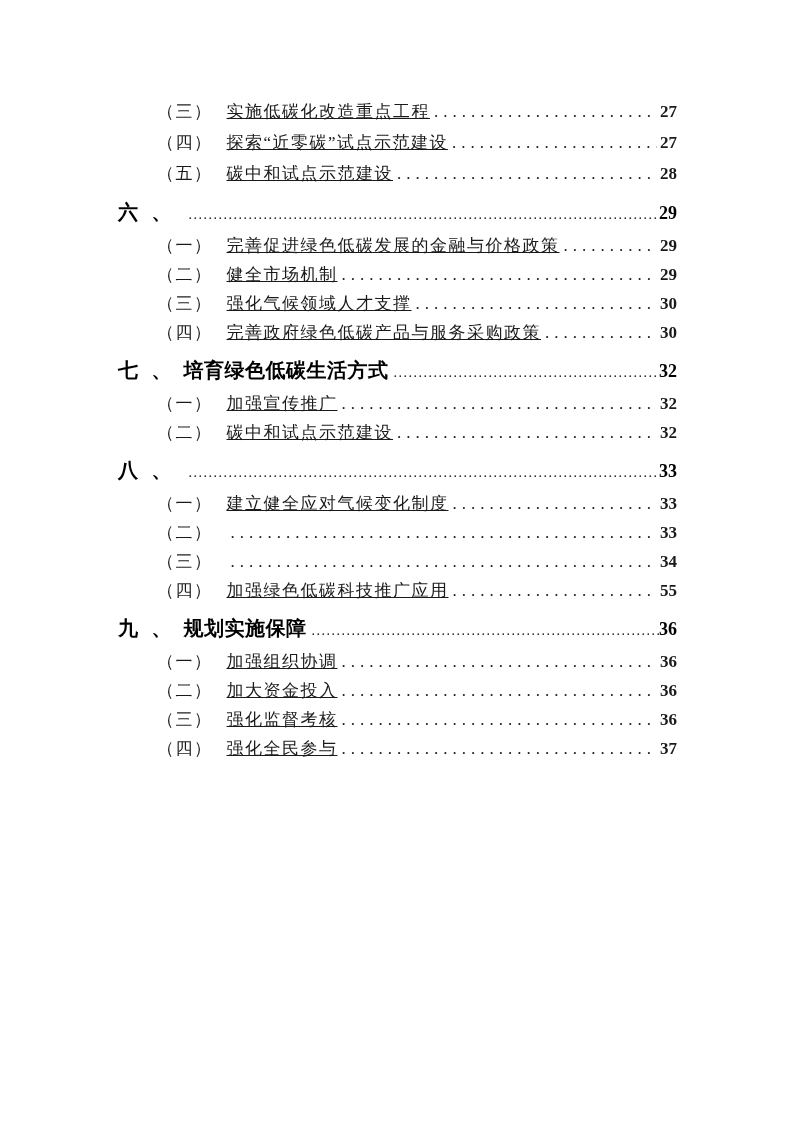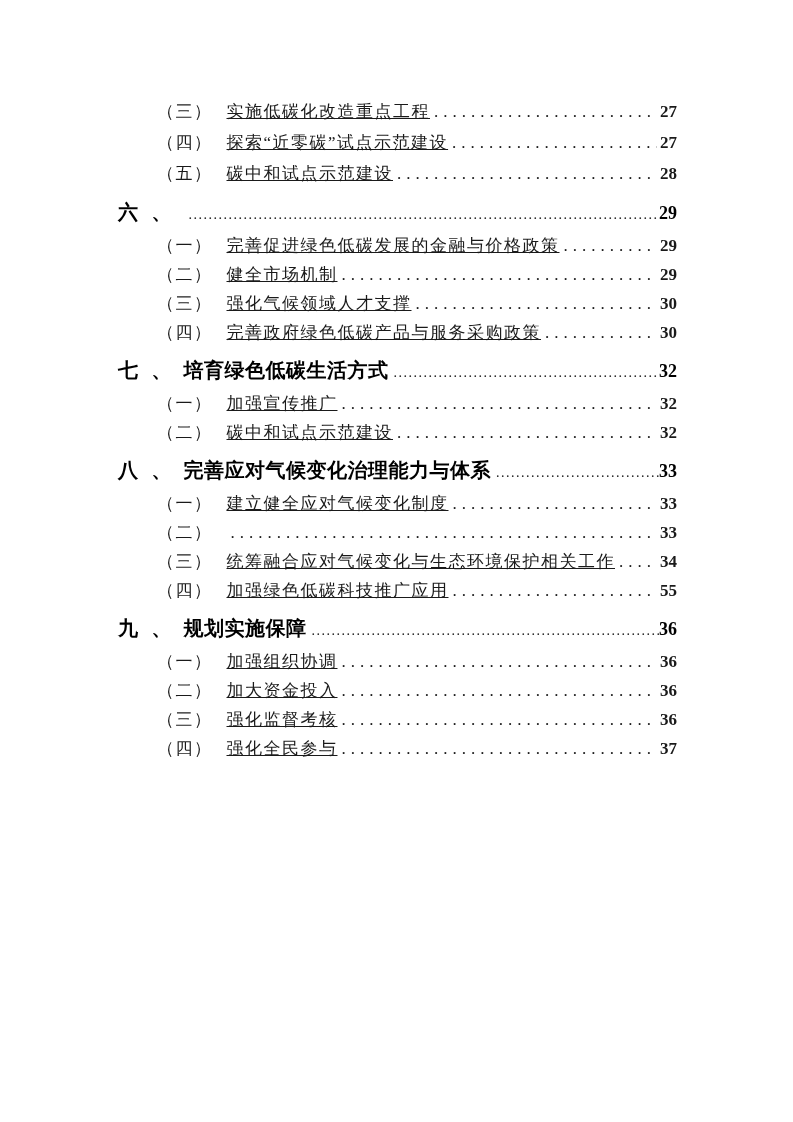--- a/index.html
+++ b/index.html
@@ -163,38 +163,36 @@
         <div class="toc-sub">
           <span class="sub-label">（二）</span>
           <span class="sub-title">碳中和试点示范建设</span>
           <span class="leader sub-leader">............................................................................................................................................................................................................................</span>
           <span class="pagenum">32</span>
         </div>
       </div>
       <div>
         <div class="toc-head">
           <span class="head-label">八 、</span>
-          <span class="head-title">完善应对气候变化治理能力与体系</span>
           <span class="leader head-leader">............................................................................................................................................................................................................................</span>
           <span class="pagenum">33</span>
         </div>
         <div class="toc-sub">
           <span class="sub-label">（一）</span>
           <span class="sub-title">建立健全应对气候变化制度</span>
           <span class="leader sub-leader">............................................................................................................................................................................................................................</span>
           <span class="pagenum">33</span>
         </div>
         <div class="toc-sub">
           <span class="sub-label">（二）</span>
           <span class="leader sub-leader">............................................................................................................................................................................................................................</span>
           <span class="pagenum">33</span>
         </div>
         <div class="toc-sub">
           <span class="sub-label">（三）</span>
-          <span class="sub-title">统筹融合应对气候变化与生态环境保护相关工作</span>
           <span class="leader sub-leader">............................................................................................................................................................................................................................</span>
           <span class="pagenum">34</span>
         </div>
         <div class="toc-sub">
           <span class="sub-label">（四）</span>
           <span class="sub-title">加强绿色低碳科技推广应用</span>
           <span class="leader sub-leader">............................................................................................................................................................................................................................</span>
           <span class="pagenum">55</span>
         </div>
       </div>

